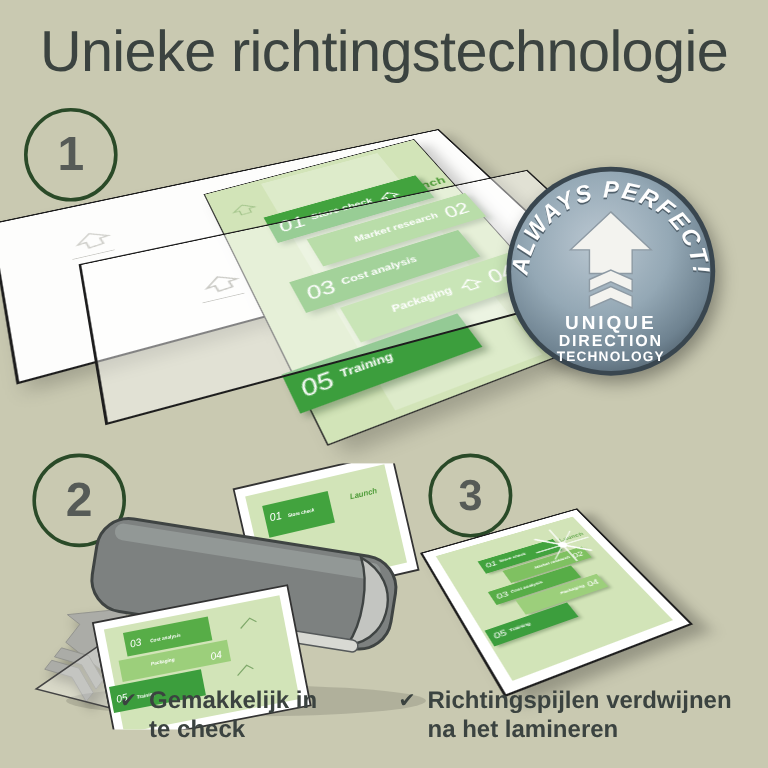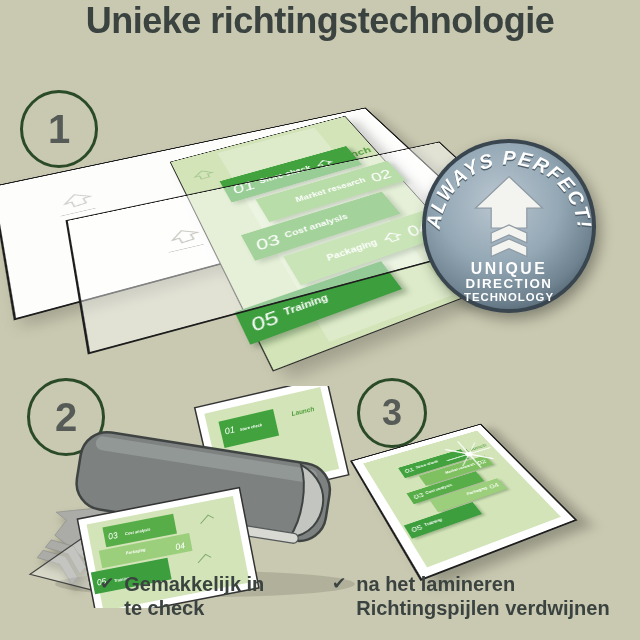--- a/index.html
+++ b/index.html
@@ -1,22 +1,22 @@
 <!DOCTYPE html>
 <html><head>
 <meta charset="utf-8">
 <style>
   html,body{margin:0;padding:0;}
   body{width:640px;height:640px;overflow:hidden;background:#c9c9b1;
        font-family:"Liberation Sans",sans-serif;position:relative;}
   .stage{position:absolute;inset:0;width:640px;height:640px;}
 
   
-  .title{position:absolute;top:0;left:0;width:640px;text-align:center;
-         font-size:36px;font-weight:bold;letter-spacing:-0.5px;color:#3b4340;}
+  .title{position:absolute;top:16px;left:0;width:640px;text-align:center;
+         font-size:48px;font-weight:normal;letter-spacing:-0.5px;color:#3b4340;}
 
   
   .step-circle{position:absolute;border:3px solid #2a4a28;border-radius:50%;
                display:flex;align-items:center;justify-content:center;
                color:#565b57;font-weight:bold;background:transparent;}
   .c1{left:20px;top:90px;width:72px;height:72px;font-size:40px;}
   .c2{left:27px;top:378px;width:72px;height:72px;font-size:40px;}
   .c3{left:357px;top:378px;width:64px;height:64px;font-size:36px;}
 
   
@@ -281,18 +281,18 @@
   <div class="caption cap2">
     <span class="check">✔</span>
     <span class="ctext">
       <span style="display:block">Gemakkelijk in</span>
       <span style="display:block">te check</span>
     </span>
   </div>
   <div class="caption cap3">
     <span class="check">✔</span>
     <span class="ctext">
+      <span style="display:block">Richtingspijlen verdwijnen</span>
       <span style="display:block">na het lamineren</span>
-      <span style="display:block">Richtingspijlen verdwijnen</span>
     </span>
   </div>
 
 </div>
 
 </body></html>

